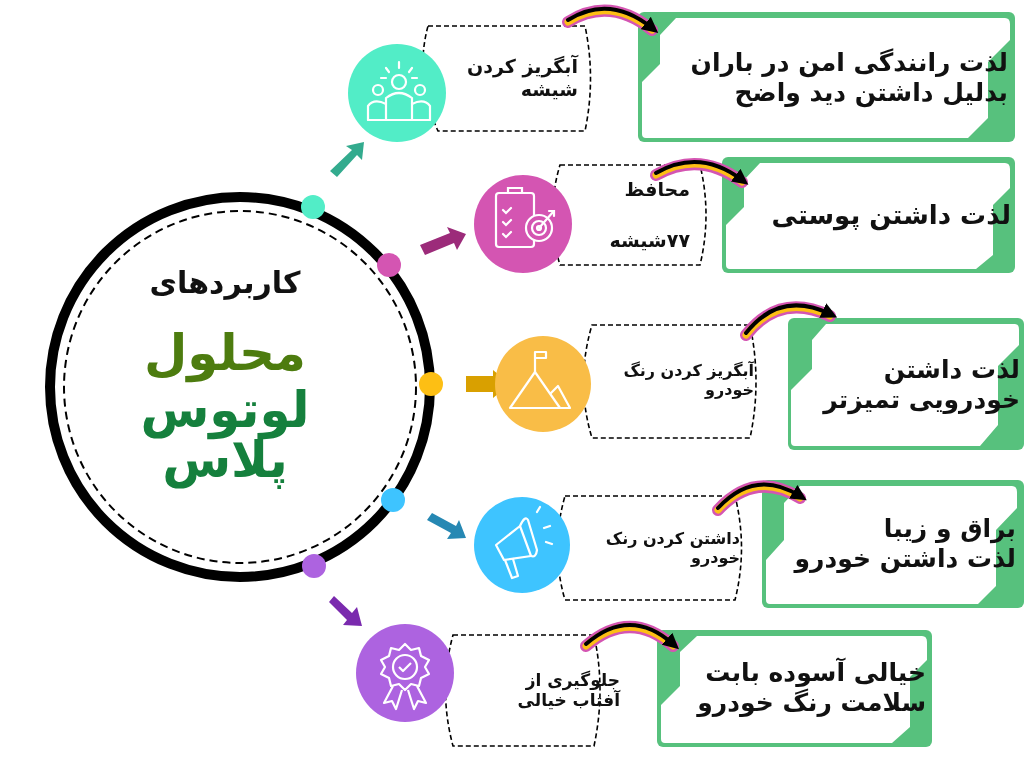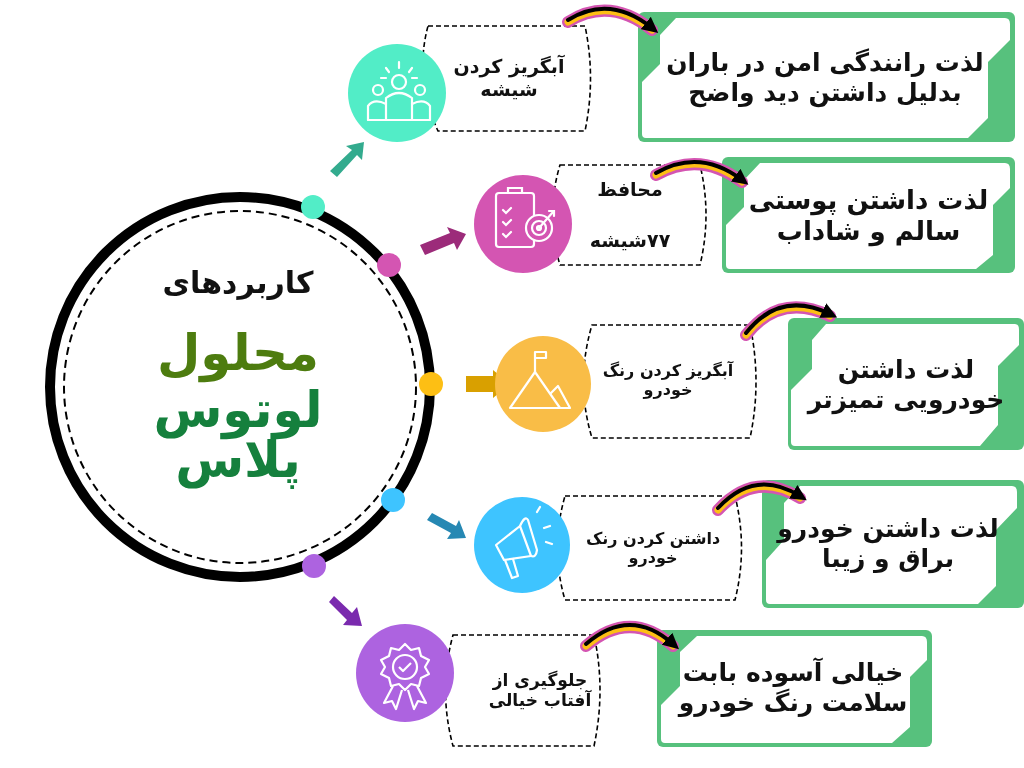--- a/index.html
+++ b/index.html
@@ -1,22 +1,22 @@
 <!DOCTYPE html>
 <html><head>
 <meta charset="utf-8">
 <style>
   html,body{margin:0;padding:0;}
   body{width:1024px;height:768px;position:relative;background:#ffffff;overflow:hidden;font-family:"DejaVu Sans","Liberation Sans",sans-serif;}
   #bg-svg{position:absolute;left:0;top:0;width:1024px;height:768px;}
-  .center-title{position:absolute;left:88px;width:300px;text-align:center;direction:rtl;}
+  .center-title{position:absolute;left:75px;width:300px;text-align:center;direction:rtl;}
   .sub{top:265px;font-size:30px;font-weight:bold;color:#111;}
   .main1{top:328px;font-size:50px;font-weight:bold;color:#4d7c0f;line-height:1;}
   .main2{top:385px;font-size:50px;font-weight:bold;color:#15803d;line-height:1;}
-  .bene{position:absolute;direction:rtl;text-align:center;font-weight:bold;color:#111;display:flex;flex-direction:column;align-items:center;justify-content:center;line-height:1.2;}
+  .bene{position:absolute;direction:rtl;text-align:center;font-weight:bold;color:#111;display:flex;flex-direction:column;align-items:flex-start;justify-content:center;line-height:1.2;}
 </style>
 </head>
 <body>
 
 <svg id="bg-svg" viewBox="0 0 1024 768" xmlns="http://www.w3.org/2000/svg">
   <defs>
     <marker id="ah" viewBox="0 0 10 10" refX="5" refY="5" markerWidth="4" markerHeight="4" orient="auto">
       <path d="M0,0 L10,5 L0,10 z" fill="#000"></path>
     </marker>
   </defs>
@@ -180,26 +180,25 @@
   <span>جلوگیری از</span>
   <span>آفتاب خیالی</span>
 </div>
 
 <div class="bene" style="left:642px;top:28px;width:366px;height:100px;font-size:25px;">
   <span>لذت رانندگی امن در باران</span>
   <span>بدلیل داشتن دید واضح</span>
 </div>
 <div class="bene" style="left:726px;top:168px;width:285px;height:96px;font-size:26px;">
   <span>لذت داشتن پوستی</span>
-  <span>سالم و شاداب</span>
 </div>
 <div class="bene" style="left:792px;top:330px;width:228px;height:110px;font-size:25px;">
   <span>لذت داشتن</span>
   <span>خودرویی تمیزتر</span>
 </div>
 <div class="bene" style="left:760px;top:494px;width:256px;height:100px;font-size:25px;">
+  <span>براق و زیبا</span>
   <span>لذت داشتن خودرو</span>
-  <span>براق و زیبا</span>
 </div>
 <div class="bene" style="left:660px;top:640px;width:266px;height:96px;font-size:25px;">
   <span>خیالی آسوده بابت</span>
   <span>سلامت رنگ خودرو</span>
 </div>
 
 </body></html>

